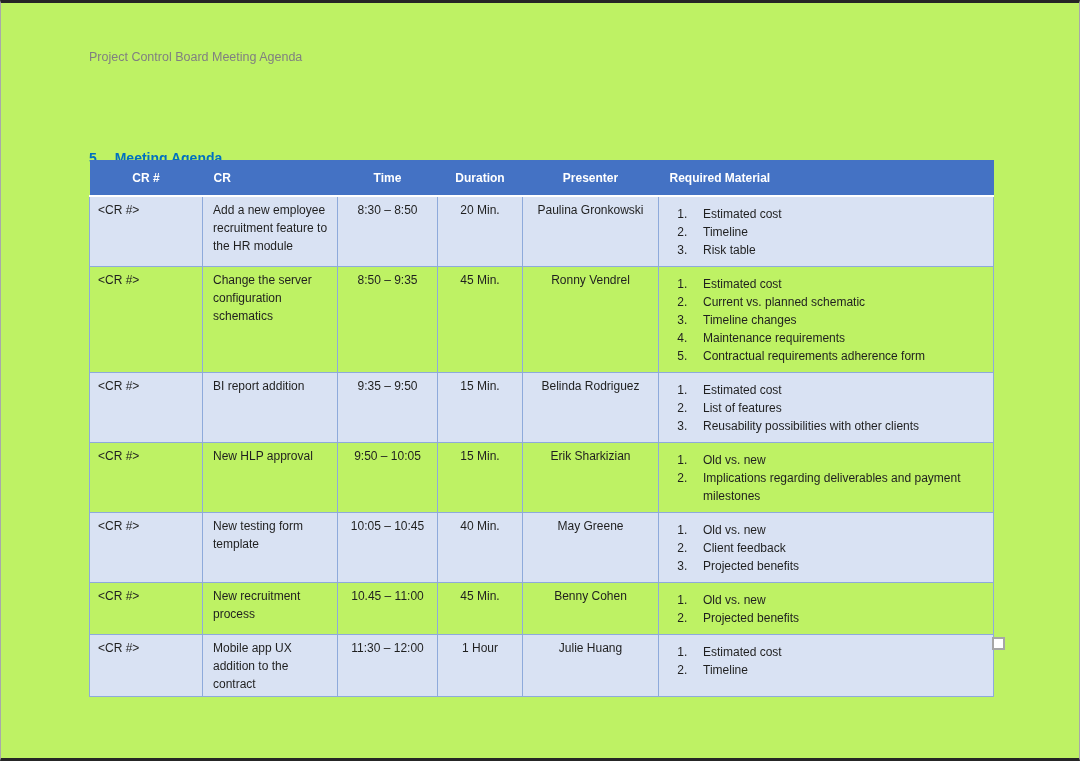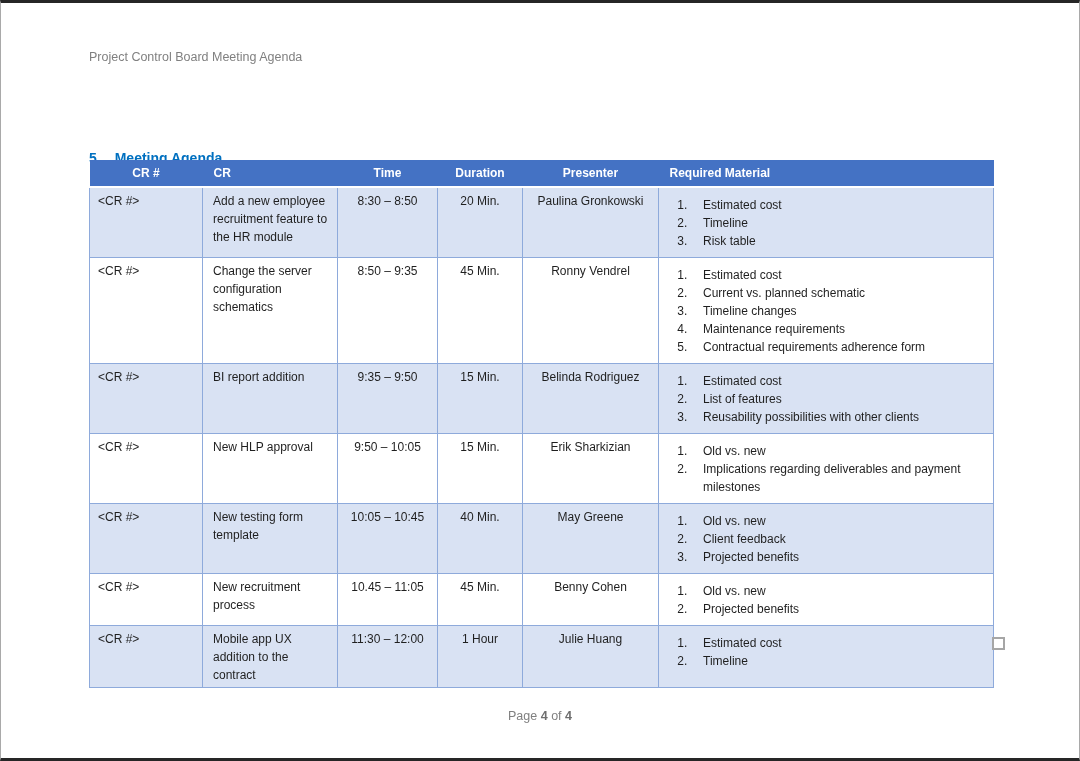--- a/index.html
+++ b/index.html
@@ -1,19 +1,19 @@
 <!DOCTYPE html>
 <html><head>
 <meta charset="utf-8">
 <style>
   html,body{margin:0;padding:0;background:#e8e8e8;}
   .page{
     position:relative;
     width:1080px;height:761px;
-    background:#ffffff;
+    background:#bef264;
     box-sizing:border-box;
     border-left:1px solid #a9a9a9;
     border-right:1px solid #a9a9a9;
     border-top:3px solid #262626;
     border-bottom:3px solid #262626;
     font-family:"Liberation Sans", sans-serif;
     overflow:hidden;
   }
   .doc-header{
     position:absolute;left:88px;right:89px;top:47px;
@@ -23,21 +23,21 @@
   .section-heading{
     position:absolute;left:88px;top:118px;
     font-size:14px;font-weight:bold;color:#0070C0;margin-top:29px;
   }
   .section-heading .num{margin-right:14px;}
   table.agenda{
     position:absolute;left:88px;top:157px;
     width:904px;border-collapse:collapse;table-layout:fixed;
     font-size:12px;color:#1f1f1f;
   }
-  table.agenda thead tr{height:27px;}
+  table.agenda thead tr{height:36px;}
   table.agenda th{
     background:#4472C4;color:#ffffff;font-weight:bold;font-size:12px;
     text-align:center;vertical-align:middle;padding:2px 6px;
     border:none;border-bottom:2px solid #ffffff;
   }
   table.agenda th:nth-child(2),
   table.agenda th:nth-child(6){text-align:left;padding-left:11px;}
   table.agenda td{
     border:1px solid #8EAADB;
     vertical-align:top;padding:4px 8px 3px 8px;
@@ -170,21 +170,21 @@
             <ol>
               <li>Old vs. new</li>
               <li>Client feedback</li>
               <li>Projected benefits</li>
             </ol>
           </td>
         </tr>
         <tr>
           <td class="c0">&lt;CR #&gt;</td>
           <td class="c1">New recruitment process</td>
-          <td class="c2">10.45 – 11:05</td>
+          <td class="c2">10.45 – 11:00</td>
           <td class="c3">45 Min.</td>
           <td class="c4">Benny Cohen</td>
           <td class="c5">
             <ol>
               <li>Old vs. new</li>
               <li>Projected benefits</li>
             </ol>
           </td>
         </tr>
         <tr class="shaded">
@@ -198,20 +198,14 @@
               <li>Estimated cost</li>
               <li>Timeline</li>
             </ol>
           </td>
         </tr>
       </tbody>
   </table>
 
   <div class="handle-square"></div>
 
-  <div class="doc-footer">
-    <span>Page</span>
-    <span class="b">4</span>
-    <span>of</span>
-    <span class="b">4</span>
-  </div>
 
 </div>
 
 </body></html>

